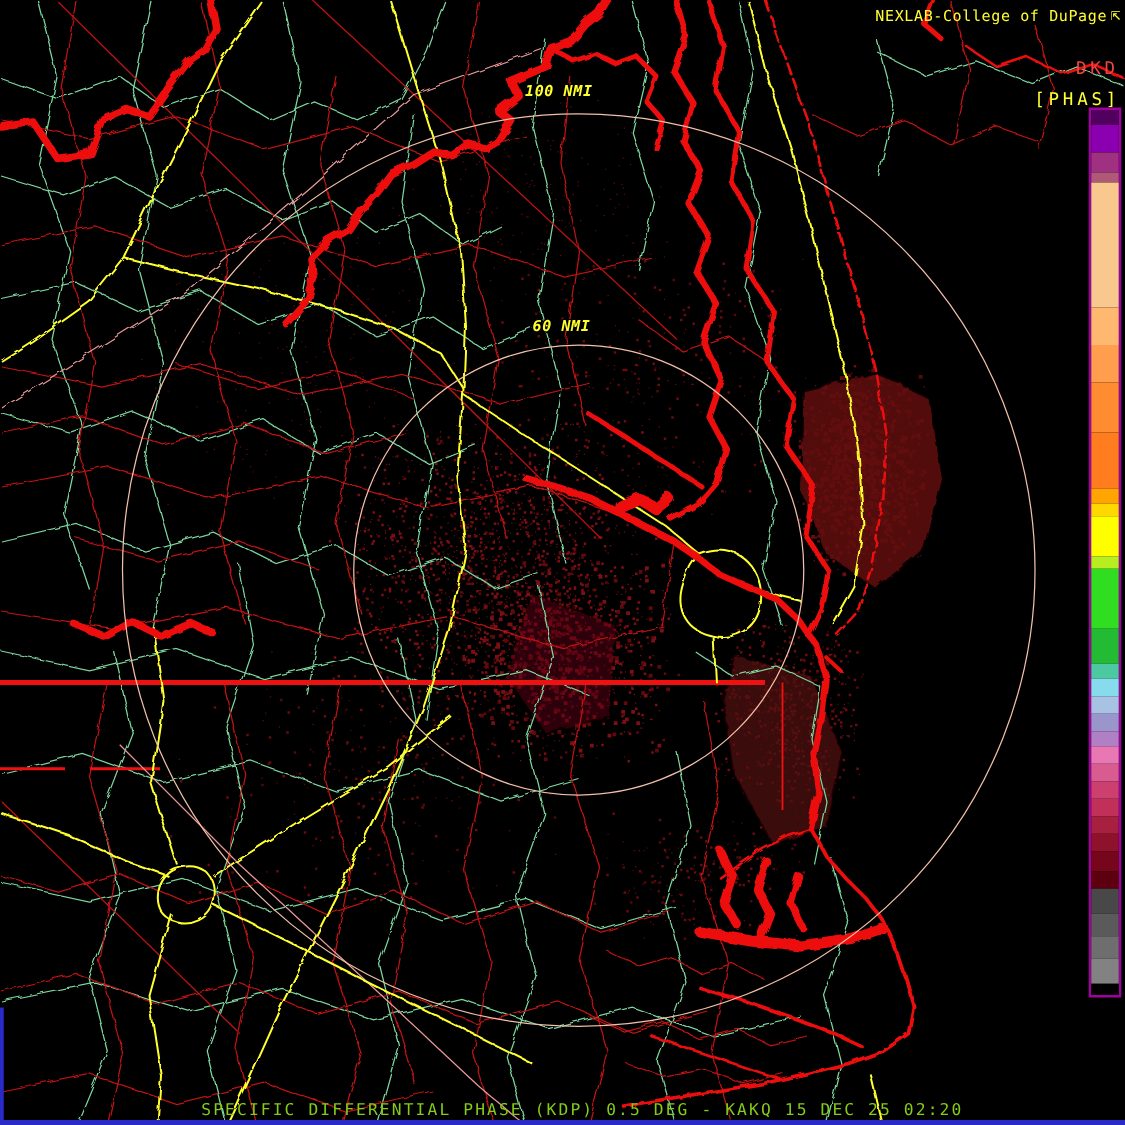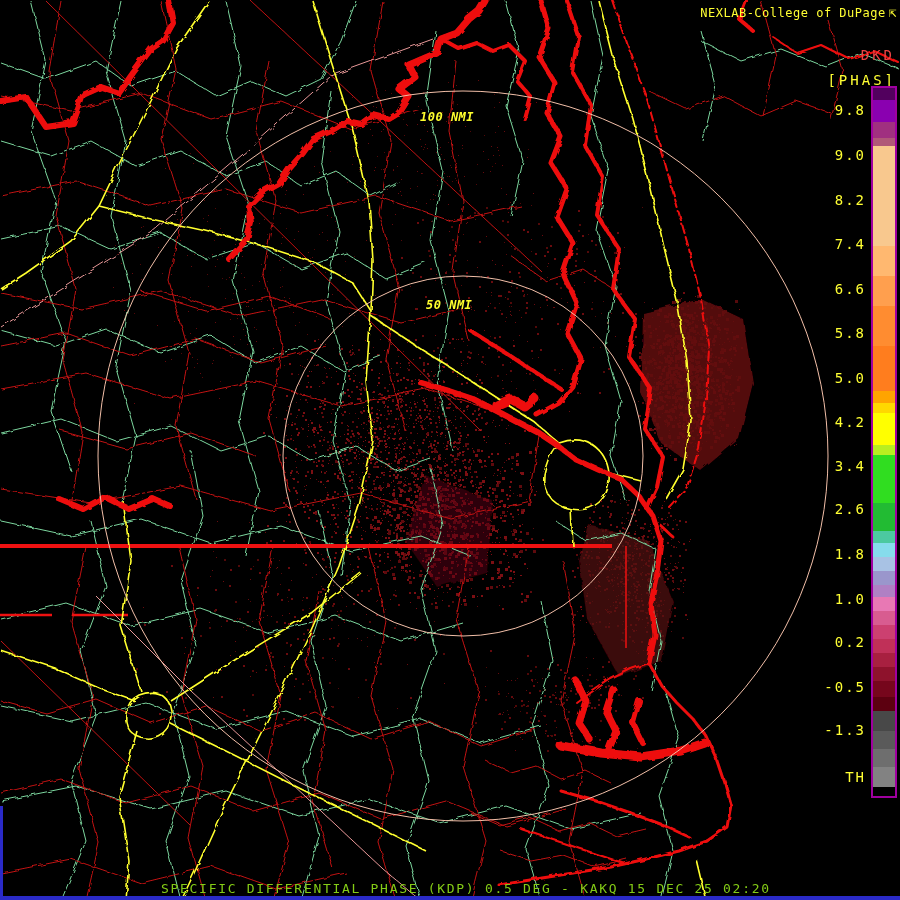--- a/index.html
+++ b/index.html
@@ -9,21 +9,21 @@
   .ovl{position:absolute;white-space:pre;}
   #brand{top:6px;right:3px;color:#ffff33;font-size:12px;letter-spacing:.5px;display:flex;align-items:center;gap:3px;}
   #brand .bicon{font-size:13px;line-height:12px;}
   #cb-code{top:47px;right:5px;color:#ef4444;font-size:14px;letter-spacing:3px;}
   #cb-units{top:72px;right:4px;color:#ffff33;font-size:14px;letter-spacing:3px;}
   #cb-ticks{top:0;left:796px;width:70px;height:900px;position:absolute;}
   .tick{position:absolute;right:0;color:#ffff33;font-size:14px;letter-spacing:2px;text-align:right;width:70px;}
   #colorbar{position:absolute;left:871px;top:86px;width:22px;border:2px solid #a000a0;background:#000;}
   #colorbar .seg{width:22px;font-size:0;line-height:0;}
   #ring-labels .rlabel{position:absolute;color:#ffff2e;font-size:12px;font-weight:bold;font-style:italic;
-     letter-spacing:.5px;text-shadow:1px 1px 0 #000,-1px -1px 0 #000;margin-top:44px;}
+     letter-spacing:.5px;text-shadow:1px 1px 0 #000,-1px -1px 0 #000;}
   #statusbar{left:161px;top:881px;color:#f8c89a;font-size:13px;letter-spacing:1.7px;}
 </style>
 </head>
 <body>
 
 <div id="stage">
 
 <svg id="map-svg" width="900" height="900" viewBox="0 0 900 900">
   <defs>
     <filter id="rough" x="-5%" y="-5%" width="110%" height="110%">
@@ -191,38 +191,20 @@
 </svg>
 
 <div id="brand" class="ovl" style="color: rgb(255, 255, 51); text-align: right;">
   <span>NEXLAB-College of DuPage</span>
   <span class="bicon">⇱</span>
 </div>
 
 <div id="cb-code" class="ovl">DKD</div>
 <div id="cb-units" class="ovl">[PHAS]</div>
 
-<div id="cb-ticks">
-      <div class="tick" style="top: 102px;">9.8</div>
-      <div class="tick" style="top: 147px;">9.0</div>
-      <div class="tick" style="top: 192px;">8.2</div>
-      <div class="tick" style="top: 236px;">7.4</div>
-      <div class="tick" style="top: 281px;">6.6</div>
-      <div class="tick" style="top: 325px;">5.8</div>
-      <div class="tick" style="top: 370px;">5.0</div>
-      <div class="tick" style="top: 414px;">4.2</div>
-      <div class="tick" style="top: 458px;">3.4</div>
-      <div class="tick" style="top: 501px;">2.6</div>
-      <div class="tick" style="top: 546px;">1.8</div>
-      <div class="tick" style="top: 591px;">1.0</div>
-      <div class="tick" style="top: 634px;">0.2</div>
-      <div class="tick" style="top: 679px;">-0.5</div>
-      <div class="tick" style="top: 722px;">-1.3</div>
-      <div class="tick" style="top: 769px;">TH</div>
-    </div>
 
 <div id="colorbar" style="border-color: rgb(160, 0, 160);">
       <div class="seg" style="height: 12px; background: rgb(82, 0, 94);"></div>
       <div class="seg" style="height: 22px; background: rgb(138, 0, 176);"></div>
       <div class="seg" style="height: 16px; background: rgb(160, 48, 128);"></div>
       <div class="seg" style="height: 8px; background: rgb(176, 88, 120);"></div>
       <div class="seg" style="height: 100px; background: rgb(248, 200, 142);"></div>
       <div class="seg" style="height: 30px; background: rgb(255, 184, 112);"></div>
       <div class="seg" style="height: 30px; background: rgb(255, 159, 78);"></div>
       <div class="seg" style="height: 40px; background: rgb(255, 140, 48);"></div>
@@ -248,18 +230,18 @@
       <div class="seg" style="height: 14px; background: rgb(92, 0, 16);"></div>
       <div class="seg" style="height: 20px; background: rgb(72, 72, 72);"></div>
       <div class="seg" style="height: 18px; background: rgb(90, 90, 90);"></div>
       <div class="seg" style="height: 18px; background: rgb(110, 110, 110);"></div>
       <div class="seg" style="height: 20px; background: rgb(130, 130, 130);"></div>
       <div class="seg" style="height: 9px; background: rgb(0, 0, 0);"></div>
     </div>
 
 <div id="ring-labels">
       <div class="rlabel" style="left: 420px; top: 66px;">100 NMI</div>
-      <div class="rlabel" style="left: 426px; top: 254px;">50 NMI</div>
+      <div class="rlabel" style="left: 426px; top: 254px;">60 NMI</div>
     </div>
 
 <div id="statusbar" class="ovl" style="color: #84cc16;">SPECIFIC DIFFERENTIAL PHASE (KDP) 0.5 DEG - KAKQ 15 DEC 25 02:20</div>
 
 </div>
 
 </body></html>

